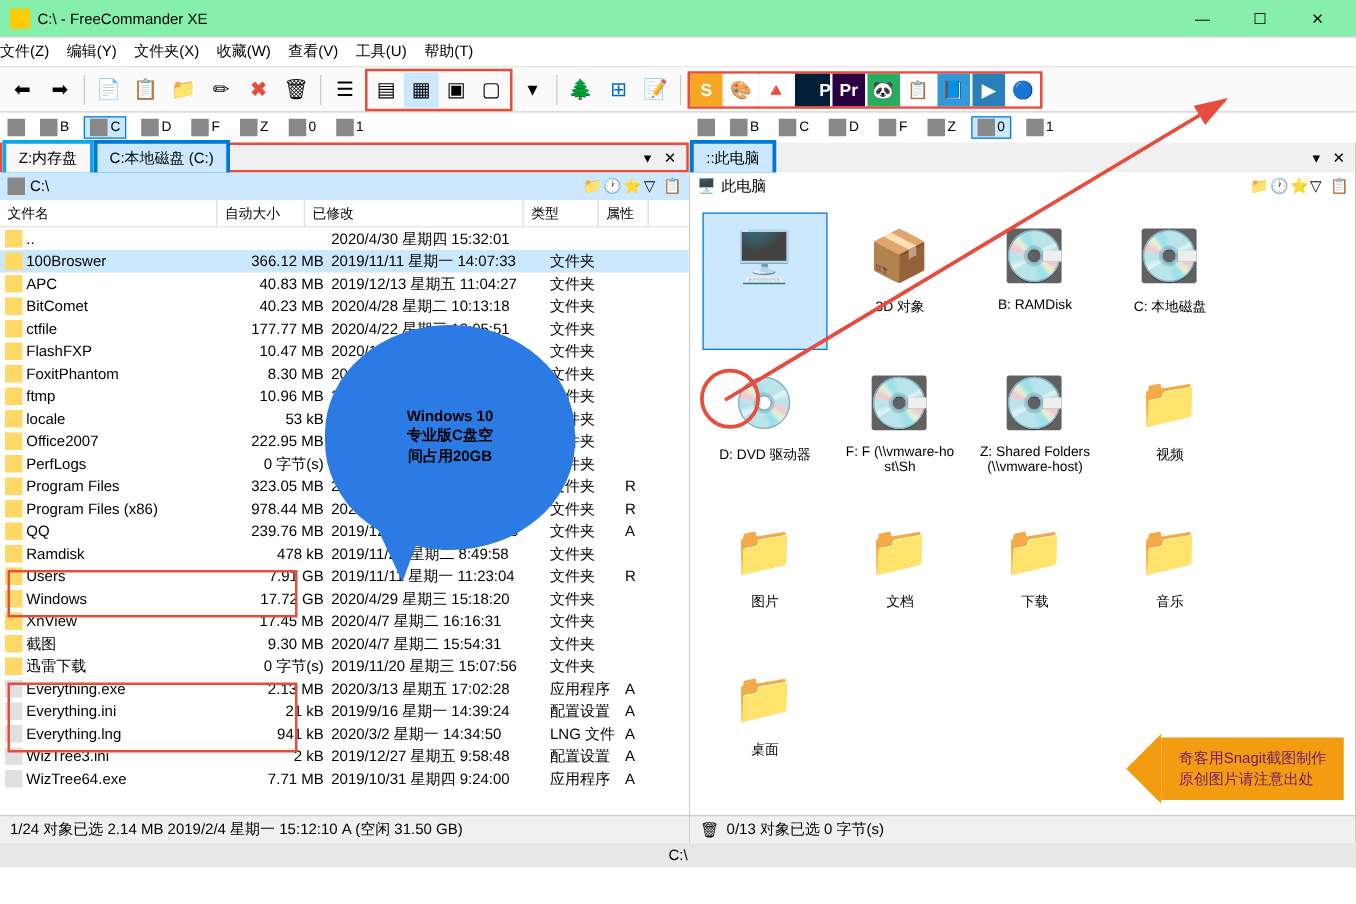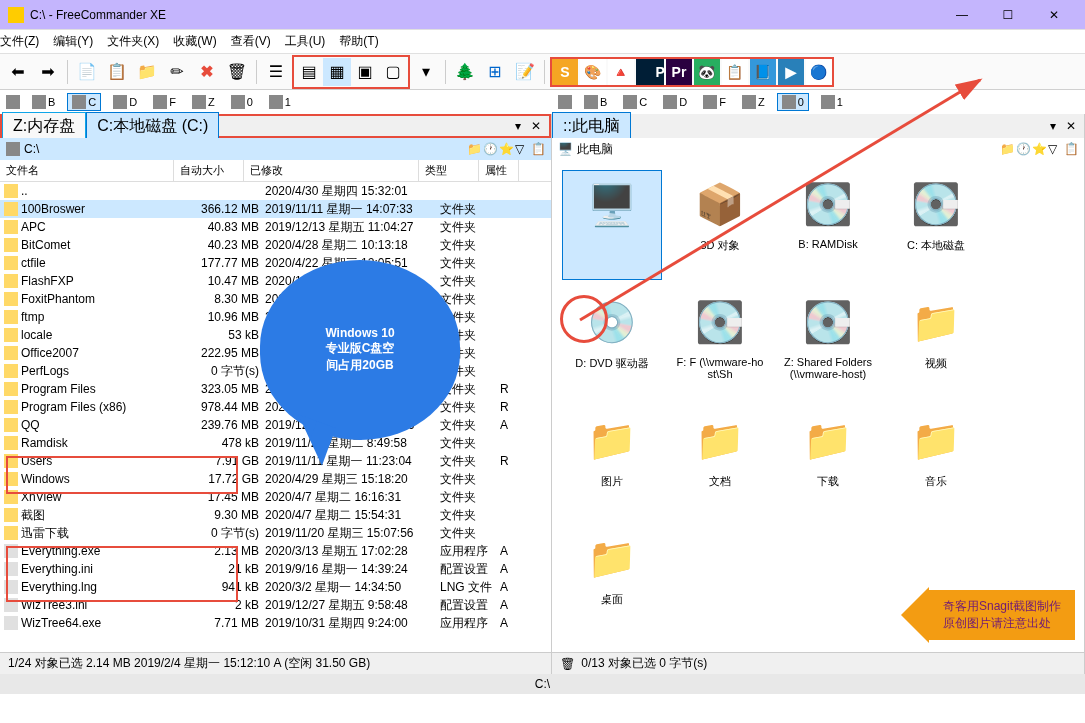--- a/index.html
+++ b/index.html
@@ -1,36 +1,36 @@
 <!DOCTYPE html>
 <html><head>
 <meta charset="utf-8">
 <style>
 *{box-sizing:border-box;margin:0;padding:0;font-family:"Microsoft YaHei","Segoe UI",sans-serif;font-size:12px}
 body{background:#fff;width:1085px;height:723px;overflow:hidden;position:relative}
-.titlebar{height:30px;background:#c4b5fd;display:flex;align-items:center;padding:0 8px;border-bottom:1px solid #e0e0e0}
+.titlebar{height:30px;background:#86efac;display:flex;align-items:center;padding:0 8px;border-bottom:1px solid #e0e0e0}
 .titlebar .icon{width:16px;height:16px;background:#ffcc00;margin-right:6px}
 .titlebar .title{flex:1}
 .win-controls{display:flex;gap:0}
 .win-btn{width:46px;height:30px;display:flex;align-items:center;justify-content:center;cursor:pointer}
 .menubar{height:24px;display:flex;align-items:center;padding:0 0;gap:14px;border-bottom:1px solid #e0e0e0}
 .menubar span{cursor:pointer}
 .toolbar{height:36px;display:flex;align-items:center;padding:2px 4px;gap:2px;border-bottom:1px solid #d0d0d0;background:#fafafa}
 .tbtn{width:28px;height:28px;display:flex;align-items:center;justify-content:center;border:1px solid transparent;cursor:pointer;font-size:16px}
 .sep{width:1px;height:24px;background:#ccc;margin:0 3px}
 .red-box{border:2px solid #e74c3c}
 .drive-bar{height:24px;display:flex;align-items:center;padding:0 6px;gap:8px}
 .drive{display:flex;align-items:center;gap:2px;padding:1px 4px;cursor:pointer;font-size:11px}
 .drive.active{background:#cce8ff;border:1px solid #0078d4}
 .main{display:flex;height:560px}
 .panel{display:flex;flex-direction:column;border-right:1px solid #ccc}
 .left-panel{width:552px}
 .right-panel{flex:1}
 .tabs{height:24px;display:flex;align-items:center;background:#f0f0f0}
-.tab{padding:3px 10px;border:1px solid #0ea5e9;background:#f8f8f8;cursor:pointer;font-size:16px}
+.tab{padding:3px 10px;border:3px solid #0ea5e9;background:#f8f8f8;cursor:pointer;font-size:12px}
 .tab.active{background:#cce8ff;border-color:#0078d4}
 .tab-end{margin-left:auto;display:flex;gap:2px;padding:0 4px}
 .pathbar{height:22px;display:flex;align-items:center;background:#cce8ff;padding:0 6px;gap:4px}
 .pathbar .icon-row{margin-left:auto;display:flex;gap:2px}
 .list-header{height:22px;display:flex;background:#fff;border-bottom:1px solid #ddd}
 .list-header span{padding:3px 6px;border-right:1px solid #ddd;font-size:11px}
 .file-list{flex:1;overflow:auto;background:#fff}
 .file-row{height:18px;display:flex;align-items:center;font-size:11px}
 .file-row.sel{background:#cce8ff}
 .cell-name{width:195px;display:flex;align-items:center;gap:3px;padding-left:4px}
@@ -45,21 +45,21 @@
 .strip-item{display:flex;flex-direction:column;align-items:center;gap:2px;cursor:pointer}
 .strip-icon{width:24px;height:24px;border:1px solid #ccc;background:#fff}
 .strip-label{font-size:11px;color:#06c}
 .icon-view{flex:1;display:flex;flex-wrap:wrap;align-content:flex-start;padding:10px;gap:8px;overflow:auto}
 .iv-item{width:100px;height:110px;display:flex;flex-direction:column;align-items:center;gap:4px;padding:4px;cursor:pointer}
 .iv-item.sel{background:#cce8ff;border:1px solid #0078d4}
 .iv-icon{width:60px;height:60px;display:flex;align-items:center;justify-content:center;font-size:40px}
 .iv-label{font-size:11px;text-align:center;word-break:break-all}
 .statusbar{height:22px;display:flex;align-items:center;padding:0 8px;border-top:1px solid #ccc;background:#f0f0f0;font-size:11px}
 .statusbar2{height:20px;display:flex;align-items:center;justify-content:center;background:#e8e8e8;font-size:11px}
-.bubble{position:absolute;left:260px;top:260px;width:200px;height:180px;background:#2c7be5;border-radius:50%/48%;color:#ffffff;display:flex;flex-direction:column;align-items:center;justify-content:center;font-size:20px;font-weight:bold;z-index:10}
+.bubble{position:absolute;left:260px;top:260px;width:200px;height:180px;background:#2c7be5;border-radius:50%/48%;color:#000000;display:flex;flex-direction:column;align-items:center;justify-content:center;font-size:20px;font-weight:bold;z-index:10}
 .bubble::after{content:"";position:absolute;bottom:-20px;left:30px;border:20px solid transparent;border-top-color:#2c7be5;border-right-color:#2c7be5;transform:rotate(20deg)}
 .arrow-svg{position:absolute;left:560px;top:60px;z-index:9;pointer-events:none}
 .orange-arrow{position:absolute;right:10px;bottom:80px;display:flex;align-items:center;z-index:10}
 .orange-body{background:#f39c12;color:#701a75;padding:8px 14px;font-size:12px}
 .orange-head{width:0;height:0;border:28px solid transparent;border-right-color:#f39c12;border-left:none}
 .red-circle{position:absolute;border:3px solid #e74c3c;border-radius:50%}
 .app-icons{display:flex;gap:2px}
 .app-ico{width:26px;height:26px;display:flex;align-items:center;justify-content:center;font-size:14px;color:#fff;font-weight:bold}
 .col-name{width:174px}.col-size{width:70px}.col-date{width:175px}.col-type{width:60px}.col-attr{width:40px}
 .tiny-ico{width:14px;height:14px;display:inline-block;font-size:12px}

